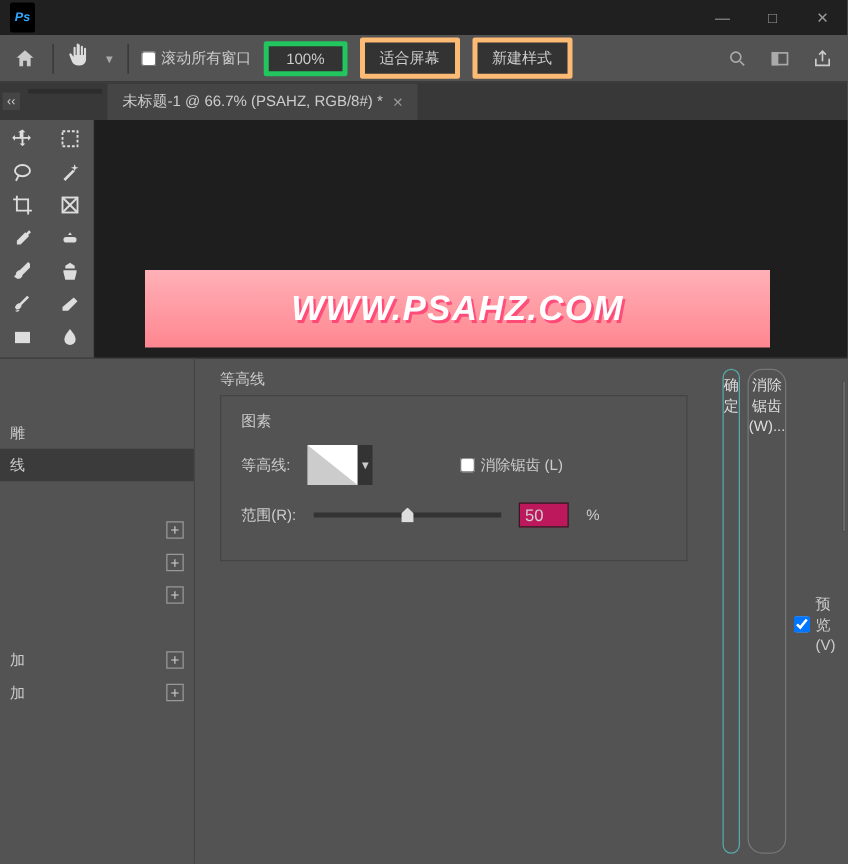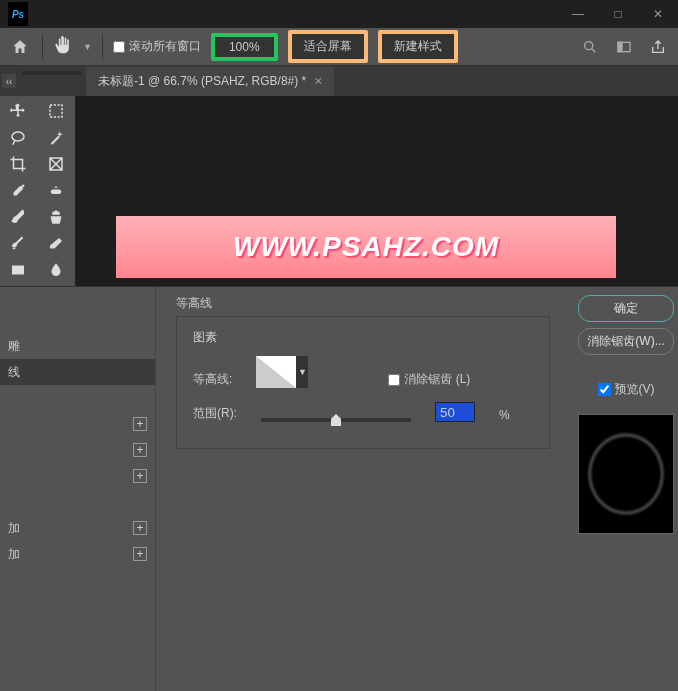--- a/index.html
+++ b/index.html
@@ -41,37 +41,37 @@
     
     
     .canvas-area { flex: 1; background: #1e1e1e; position: relative; overflow: hidden; }
     .canvas-content { position: absolute; left: 40px; top: 120px; width: 500px; height: 62px; background: linear-gradient(to bottom, #ffb0b7, #ff8690); display: flex; align-items: center; justify-content: center; }
     .canvas-text { color: #fff; font-size: 28px; font-weight: bold; font-style: italic; text-shadow: 2px 2px 0 rgba(255,0,80,0.5); letter-spacing: 1px; }
     
     
     .dialog-area { height: 405px; background: #535353; display: flex; border-top: 1px solid #333; }
     .dialog-col-left { width: 156px; background: #535353; border-right: 1px solid #444; }
     .dialog-col-mid { flex: 1; padding: 8px 20px; }
-    .dialog-col-right { width: 108px; padding: 8px 4px 8px 8px; display: flex; flex-direction: column; gap: 6px; }
+    .dialog-col-right { width: 108px; padding: 8px 4px 8px 8px; display: flex; flex-direction: row; gap: 6px; }
     
     .style-list-row { height: 26px; display: flex; align-items: center; padding: 0 8px; justify-content: space-between; color: #ccc; }
     .style-list-row.selected { background: #3b3b3b; }
     .style-list-row.spacer { height: 46px; }
     .add-icon { width: 14px; height: 14px; border: 1px solid #999; display: flex; align-items: center; justify-content: center; font-size: 12px; cursor: pointer; }
     
     .fieldset-label { margin-bottom: 4px; color: #ccc; }
     .fieldset { border: 1px solid #444; padding: 12px 16px; margin-top: 2px; }
     .fieldset-inner-label { margin-bottom: 10px; }
-    .field-row { display: flex; align-items: flex-end; gap: 24px; margin-bottom: 14px; }
+    .field-row { display: flex; align-items: center; gap: 14px; margin-bottom: 14px; }
     .contour-swatch { width: 40px; height: 32px; background: #fff; position: relative; }
     .contour-swatch::after { content: ""; position: absolute; left: 0; bottom: 0; border-left: 40px solid #555; border-top: 32px solid transparent; opacity: 0.3; }
     .contour-arrow { width: 12px; height: 32px; background: #333; display: flex; align-items: center; justify-content: center; font-size: 9px; }
     .slider-track { width: 150px; height: 4px; background: #333; position: relative; }
     .slider-thumb { position: absolute; left: 75px; top: -4px; width: 10px; height: 12px; background: #ddd; transform: translateX(-50%); clip-path: polygon(50% 0, 100% 40%, 100% 100%, 0 100%, 0 40%); }
-    .num-input { width: 40px; height: 20px; background: #1d4ed8; border: 1px solid #222; color: #ccc; padding: 0 4px; }
+    .num-input { width: 40px; height: 20px; background: #be185d; border: 1px solid #222; color: #ccc; padding: 0 4px; }
     
     .dlg-btn { background: #535353; border: 1px solid #777; border-radius: 12px; padding: 4px 0; text-align: center; cursor: pointer; color: #ddd; width: 96px; }
     .dlg-btn.primary { border-color: #5aa; }
     .preview-check { display: flex; align-items: center; gap: 4px; justify-content: center; margin-top: 20px; }
     .preview-box { width: 96px; height: 120px; background: #111; border: 1px solid #666; margin-top: 10px; background-image: radial-gradient(ellipse 70% 60% at 50% 50%, #000 50%, #444 55%, #000 60%); }
   </style>
 </head>
 <body>
 
 <div class="title-bar">

